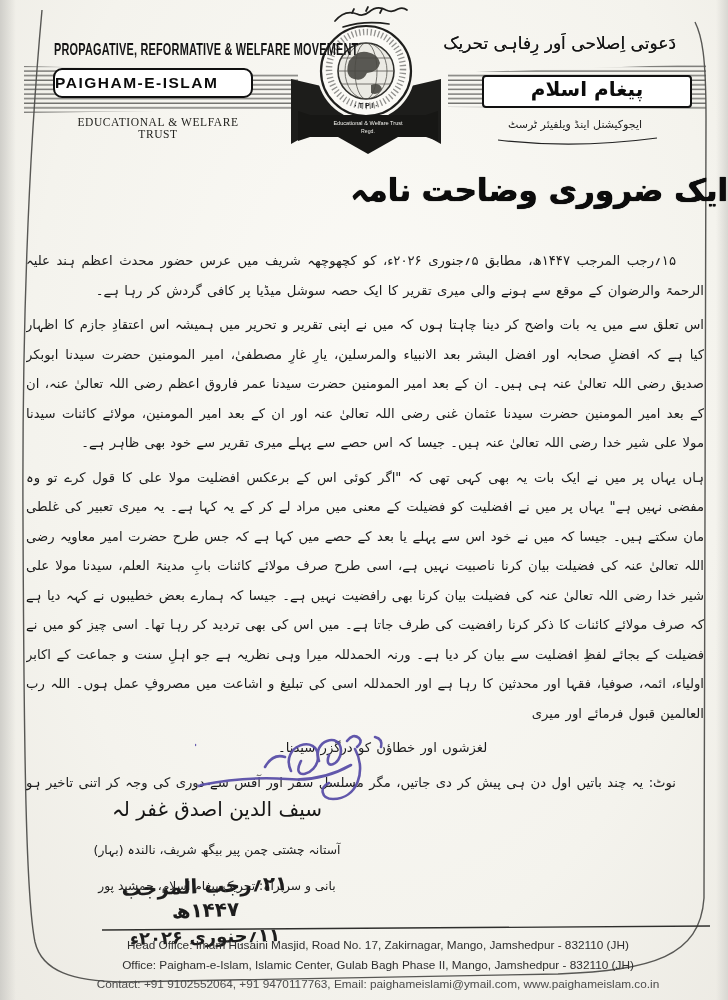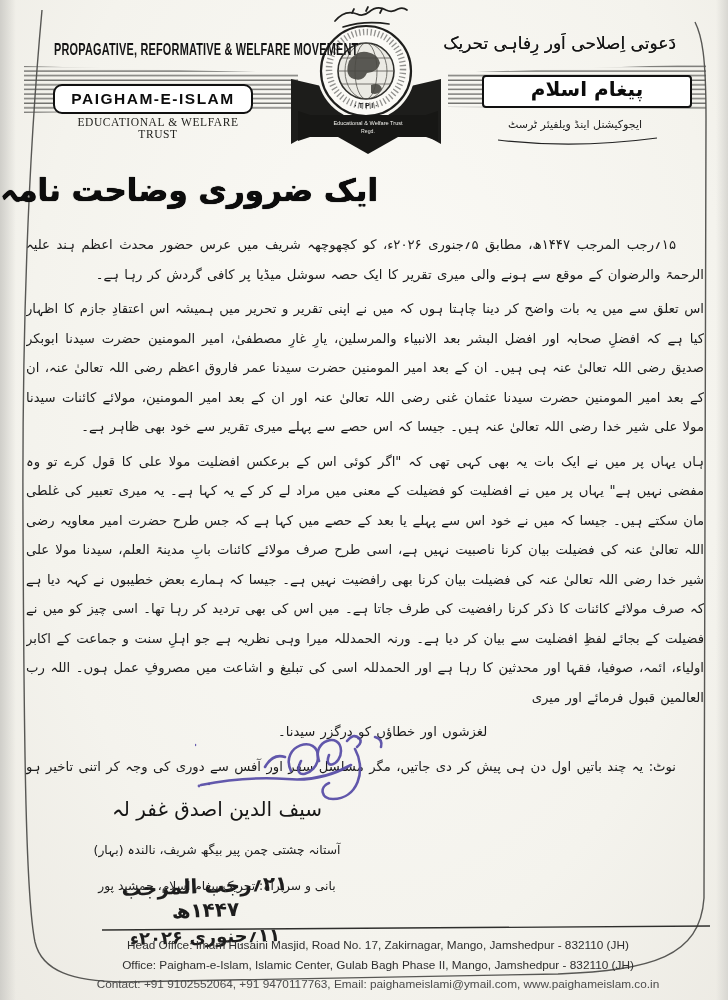--- a/index.html
+++ b/index.html
@@ -12,38 +12,38 @@
   .edge-left{position:absolute;left:0;top:0;width:16px;height:1000px;
     background:linear-gradient(to right,#cfcec9,rgba(207,206,201,0));pointer-events:none;}
   .edge-right{position:absolute;right:0;top:0;width:12px;height:1000px;
     background:linear-gradient(to left,#d8d7d2,rgba(216,215,210,0));pointer-events:none;}
   .deco{position:absolute;left:0;top:0;z-index:1;}
   .abs{position:absolute;}
   
   .mv-en{left:54px;top:40px;z-index:3;white-space:nowrap;
     font-family:"Liberation Sans",sans-serif;font-weight:bold;font-size:11.5px;
     letter-spacing:.2px;color:#141414;transform:scale(.95,1.45);transform-origin:left top;}
-  .brand-en{left:53px;top:84px;width:196px;height:26px;z-index:3;background:#fff;
-    border:2.5px solid #101010;border-radius:9px;display:flex;align-items:center;justify-content:center;
+  .brand-en{left:53px;top:68px;width:196px;height:26px;z-index:3;background:#fff;
+    border:2.5px solid #101010;border-radius:9px;display:flex;align-items:center;
     font-family:"Liberation Sans",sans-serif;font-weight:bold;font-size:15.5px;letter-spacing:1.5px;color:#0c0c0c;}
   .trust-en{left:60px;top:116px;width:196px;z-index:3;text-align:center;
     font-family:"Liberation Serif",serif;font-size:11.5px;letter-spacing:.6px;color:#23231f;}
   
   .urdu{direction:rtl;font-family:"DejaVu Sans",sans-serif;}
   .mv-ur{top:33px;right:52px;z-index:3;white-space:nowrap;font-size:17px;font-weight:normal;color:#151515;
     text-shadow:0 0 .6px #333;}
   .brand-ur{top:75px;right:36px;width:206px;height:29px;z-index:3;background:#fff;
     border:2.5px solid #101010;border-radius:4px;display:flex;align-items:flex-start;justify-content:center;
     font-size:20px;font-weight:bold;color:#0c0c0c;}
   .trust-ur{top:118px;right:86px;z-index:3;font-size:11px;color:#1e1e1e;white-space:nowrap;}
   
-  .title{top:172px;left:0;width:728px;z-index:2;text-align:left;direction:rtl;
+  .title{top:172px;left:0;width:728px;z-index:2;text-align:right;direction:rtl;
     font-size:31px;font-weight:bold;color:#0c0c0c;text-shadow:0 0 1px #000,.5px 0 0 #000;}
   
-  .body-text{top:230px;left:26px;right:24px;height:550px;z-index:2;direction:rtl;
+  .body-text{top:246px;left:26px;right:24px;height:550px;z-index:2;direction:rtl;
     font-size:13.2px;line-height:29.5px;text-align:justify;color:#1b1b1b;word-spacing:1px;overflow:hidden;}
   .body-text p{margin:0 0 5px 0;}
   .indent{text-indent:28px;}
   .tail-mid{text-align:left;padding-left:252px;margin:0 0 16px 0;}
   
   .sig-scribble{left:195px;top:727px;z-index:3;}
   .sig-block{top:797px;left:76px;width:282px;z-index:2;text-align:center;direction:rtl;}
   .sig-name{font-size:20px;font-weight:normal;color:#161616;}
   .sig-line{font-size:12.3px;margin-top:22px;color:#202020;}
   .dates{top:874px;left:86px;width:238px;z-index:2;text-align:center;direction:rtl;color:#1d1d1d;}

